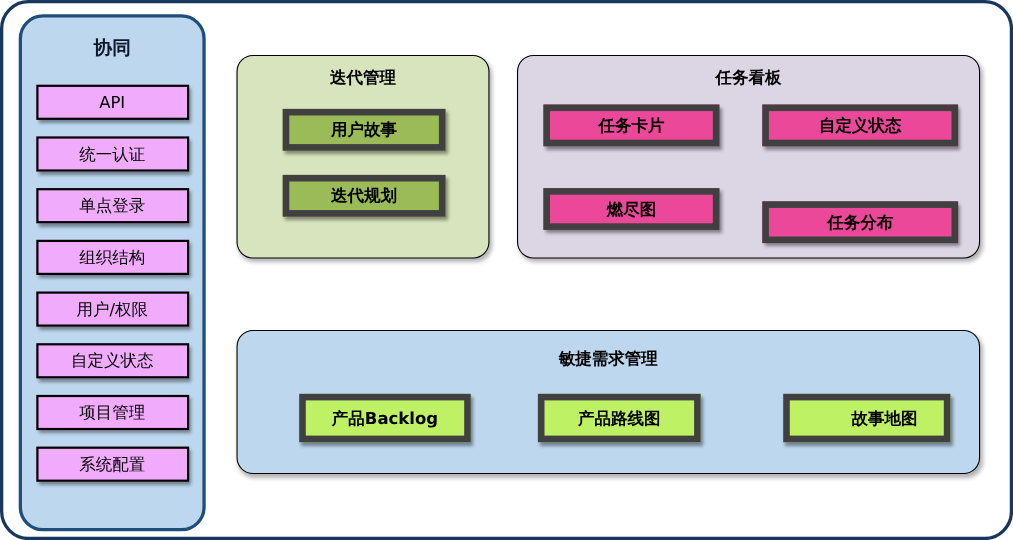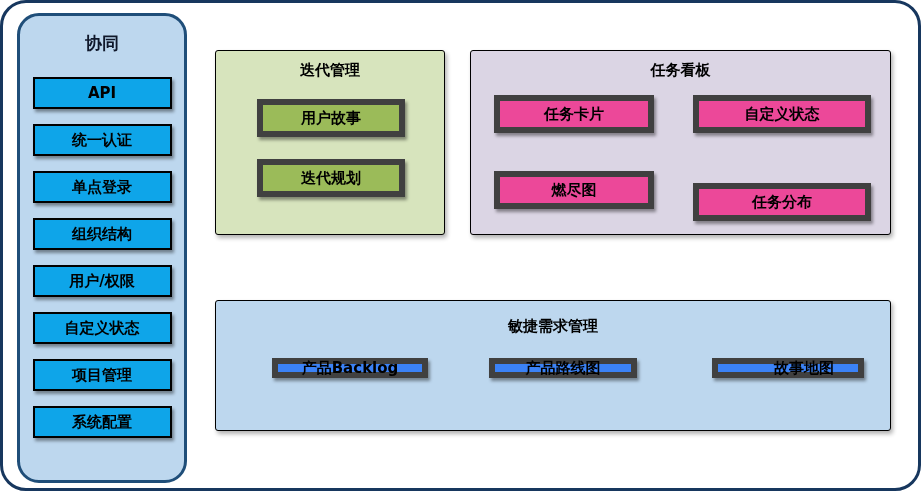--- a/index.html
+++ b/index.html
@@ -27,34 +27,34 @@
     border-radius: 22px;
     display: flex; flex-direction: column; align-items: center;
     padding-top: 16px;
   }
   .sidebar-title {
     font-weight: bold; font-size: 17px; color: #0f172a;
     margin-bottom: 22px;
   }
   .pill {
     width: 139px; height: 32px;
-    background: #0ea5e9;
+    background: #f0abfc;
     border: 2px solid #000;
     box-shadow: 2px 3px 3px rgba(0,0,0,0.40);
     display: flex; align-items: center; justify-content: center;
-    font-weight: bold; font-size: 15px; color: #000;
+    font-weight: normal; font-size: 15px; color: #000;
     margin-bottom: 15px;
     flex: none;
   }
 
   
   .panel {
     position: absolute;
     border: 1.5px solid #000;
-    border-radius: 3px;
+    border-radius: 15px;
     box-shadow: 2px 3px 4px rgba(0,0,0,0.30);
   }
   .panel-title {
     position: absolute; left: 0; top: 10px; width: 100%;
     text-align: center; font-weight: bold; font-size: 15px; color: #000;
   }
   .box {
     position: absolute;
     border: 6px solid #404040;
     box-shadow: 2px 3px 3px rgba(0,0,0,0.40);
@@ -69,21 +69,21 @@
 
   .panel-taskboard { left: 467px; top: 47px; width: 421px; height: 185px; background: #DBD5E4; }
   .panel-taskboard .box { background: #ec4899; height: 38px; }
   .box-task-card        { left: 23px;  top: 44px;  width: 160px; }
   .box-custom-status    { left: 222px; top: 44px;  width: 178px; }
   .box-burndown-chart   { left: 23px;  top: 120px; width: 160px; }
   .box-task-distribution{ left: 222px; top: 132px; width: 178px; }
 
   .panel-requirements { left: 212px; top: 297px; width: 676px; height: 131px; background: #BDD7EE; }
   .panel-requirements .panel-title { top: 16px; }
-  .panel-requirements .box { background: #3b82f6; height: 20px; top: 57px; }
+  .panel-requirements .box { background: #bef264; height: 44px; top: 57px; }
   .box-product-backlog { left: 56px;  width: 156px; }
   .box-product-roadmap { left: 273px; width: 148px; }
   .box-story-map       { left: 496px; width: 152px; padding-left: 32px; }
 </style>
 </head>
 <body>
 
 <div class="canvas">
 
   <div class="sidebar">

